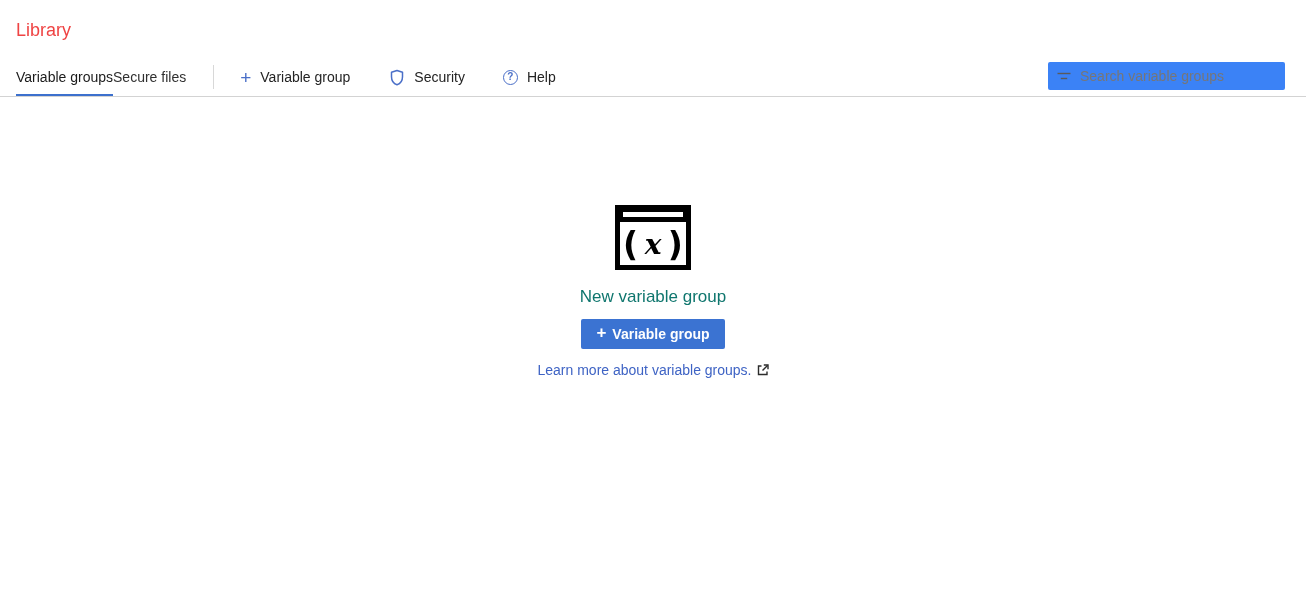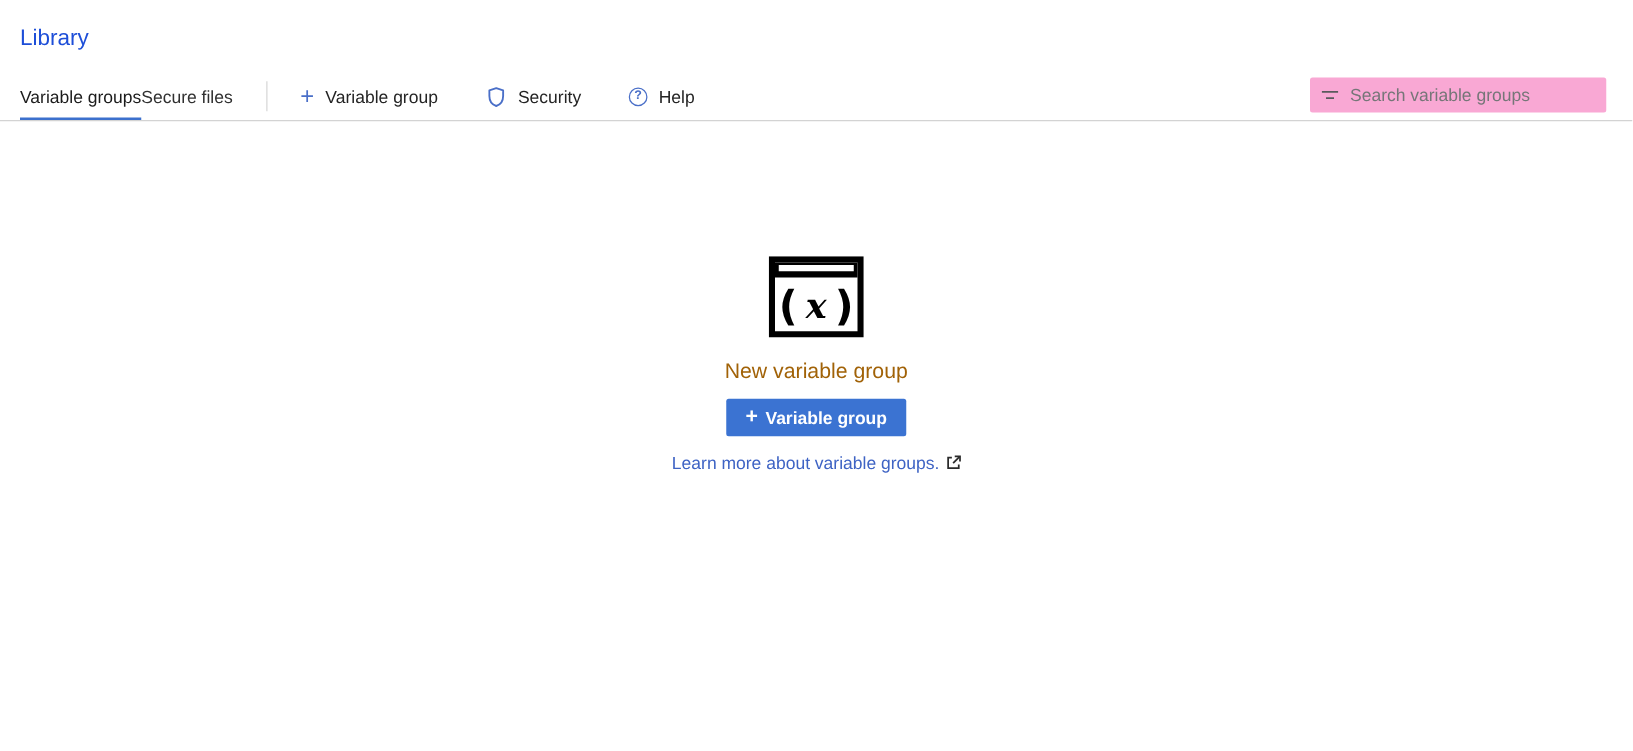--- a/index.html
+++ b/index.html
@@ -8,21 +8,21 @@
     background:#ffffff;
     font-family:"Liberation Sans", sans-serif;
     position:relative;
     overflow:hidden;
     color:#1c1c1c;
   }
 
   
   .page-title {
     position:absolute; left:16px; top:20px;
-    font-size:18px; font-weight:400; color:#1d4ed8;
+    font-size:18px; font-weight:400; color:#ef4444;
   }
 
   
   .tabbar {
     position:absolute; top:58px; left:0; width:100%; height:39px;
     border-bottom:1px solid #d3d3d3;
     display:flex; align-items:center;
   }
   .tab {
     height:100%; display:flex; align-items:center;
@@ -44,37 +44,37 @@
   .plus-glyph { font-size:19px; font-weight:400; line-height:1; color:#4a6fc8; }
   .help-circle {
     width:15px; height:15px; border:1.4px solid #4a6fc8; border-radius:50%;
     display:flex; align-items:center; justify-content:center;
     font-size:10px; font-weight:bold; color:#4a6fc8; line-height:1;
   }
 
   
   .search {
     position:absolute; top:62px; right:21px; width:237px; height:28px;
-    background:#f9a8d4; border-radius:2px;
+    background:#3b82f6; border-radius:2px;
     display:flex; align-items:center; padding:0 9px;
   }
   .search .ficon { display:flex; align-items:center; margin-right:9px; }
   .search input {
     border:none; background:transparent; outline:none;
     font-size:14px; color:#333; width:100%; font-family:inherit;
   }
   .search input::placeholder { color:#767678; opacity:1; }
 
   
   .empty {
     position:absolute; top:205px; left:0; width:100%;
     display:flex; flex-direction:column; align-items:center;
   }
   .vg-icon svg { display:block; }
-  .empty-title { margin-top:17px; font-size:17px; font-weight:500; color:#a16207; }
+  .empty-title { margin-top:17px; font-size:17px; font-weight:500; color:#0f766e; }
   .empty-desc {
     margin-top:12px; font-size:14px; line-height:17.5px;
     color:#1d1d1d; text-align:center; max-width:318px;
   }
   .primary-btn {
     margin-top:12px; height:30px; padding:0 15px;
     background:#3b73d2; color:#ffffff; border:none; border-radius:2px;
     font-size:14px; font-weight:bold; font-family:inherit;
     display:flex; align-items:center; cursor:pointer;
   }

